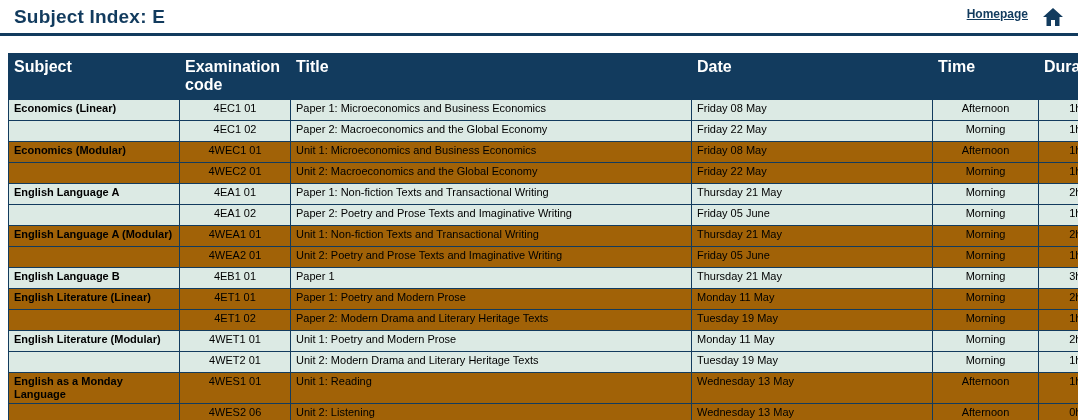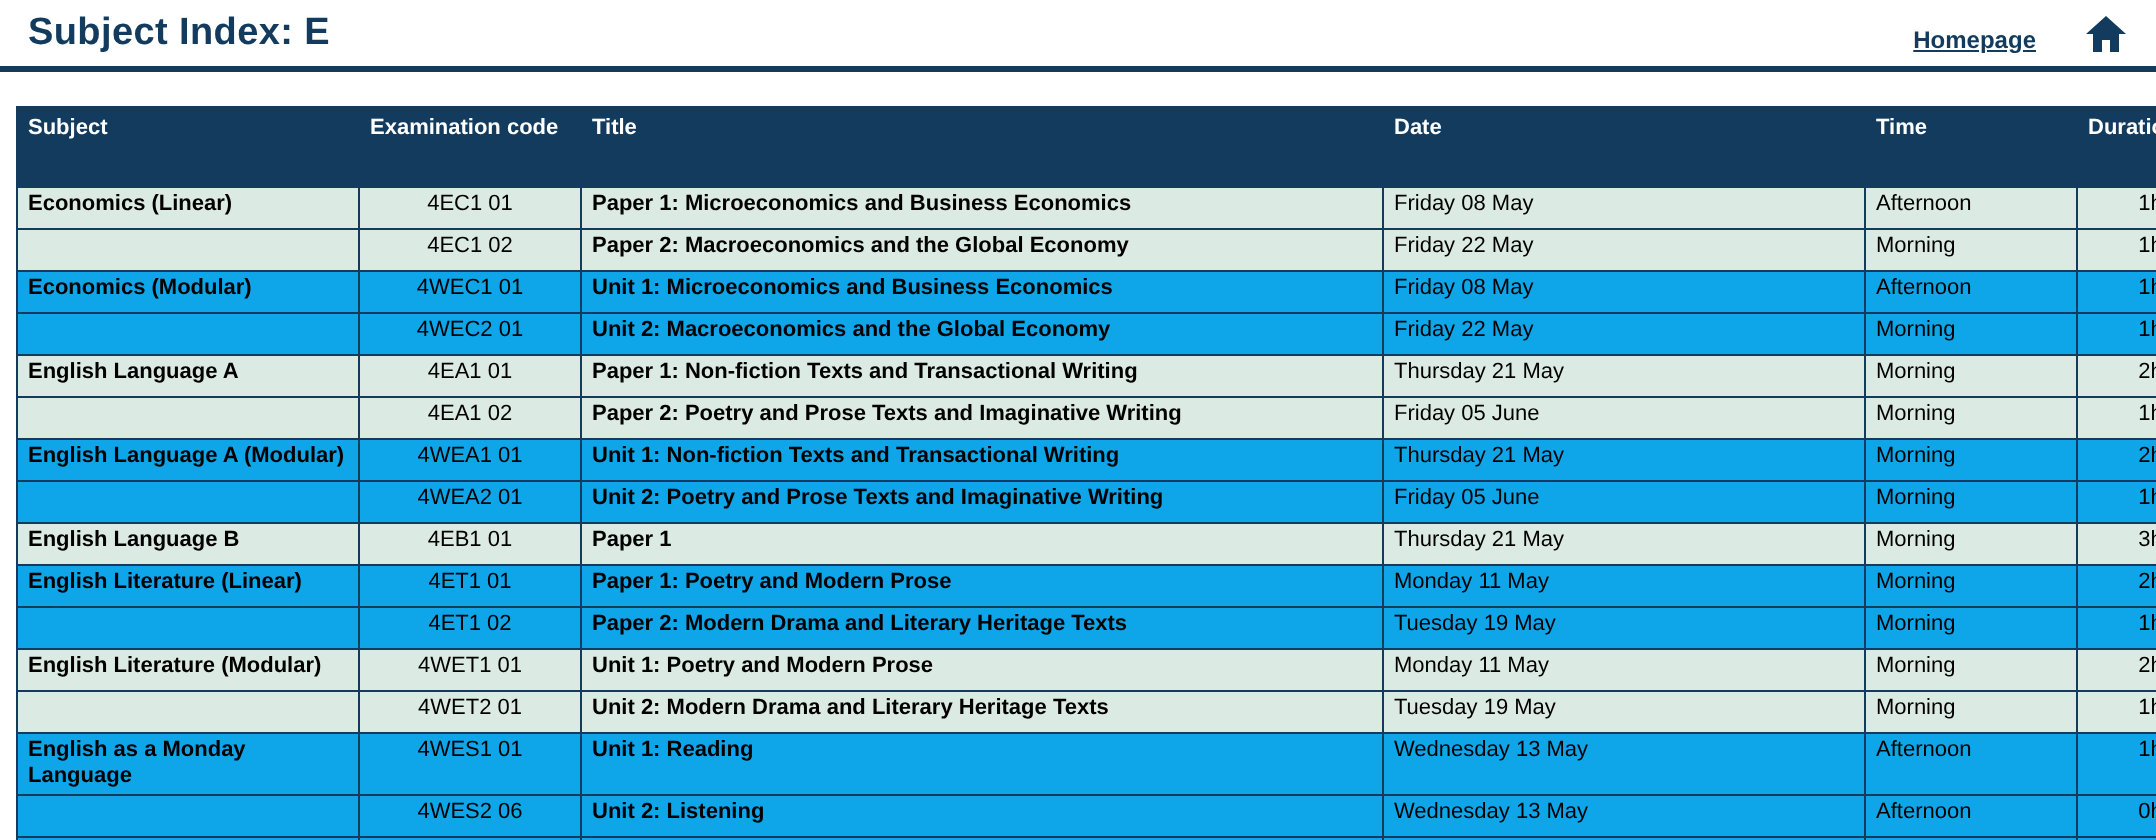--- a/index.html
+++ b/index.html
@@ -34,22 +34,22 @@
   .page-title {
     font-size: 19px;
     font-weight: bold;
     color: #123b5e;
     letter-spacing: 0.2px;
     line-height: 1;
     padding-left: 6px;
   }
   .header-right {
     display: flex;
-    align-items: flex-end;
-    gap: 24px;
+    align-items: flex-start;
+    gap: 14px;
     padding-right: 6px;
   }
   .homepage-link {
     font-size: 12px;
     font-weight: bold;
     color: #123b5e;
     text-decoration: underline;
     cursor: pointer;
   }
   .home-icon {
@@ -64,47 +64,47 @@
   
   table.index-table {
     border-collapse: collapse;
     width: 1062px;
     margin: 17px 8px 0 8px;
     table-layout: fixed;
   }
   table.index-table th {
     background: #123b5e;
     color: #ffffff;
-    font-size: 11px;
+    font-size: 16px;
     font-weight: bold;
     text-align: left;
     padding: 4px 5px 5px 5px;
     vertical-align: top;
     border: 1px solid #123b5e;
     height: 30px;
   }
   table.index-table td {
     border: 1px solid #123b5e;
     padding: 2px 5px;
     font-size: 11px;
     vertical-align: top;
     height: 16px;
     line-height: 13px;
     overflow: hidden;
     white-space: normal;
   }
   .c-subject   { width: 160px; font-weight: bold; }
   .c-code      { width: 100px; text-align: center; }
-  .c-title     { width: 390px; font-weight: bold; }
+  .c-title     { width: 390px; }
   .c-date      { width: 230px; }
-  .c-time      { width: 95px;  }
+  .c-time      { width: 95px;  text-align: center; }
   .c-duration  { width: 87px;  text-align: center; }
 
   tr.alt td { background: #dceae4; margin-left: 44px; }
-  tr.plain td { background: #0ea5e9; }
+  tr.plain td { background: #a16207; }
 
   .tall td { height: 32px; }
   .xtall td { height: 38px; }
 </style>
 </head>
 <body>
 
 <div class="page">
 
   <div class="top-header">

